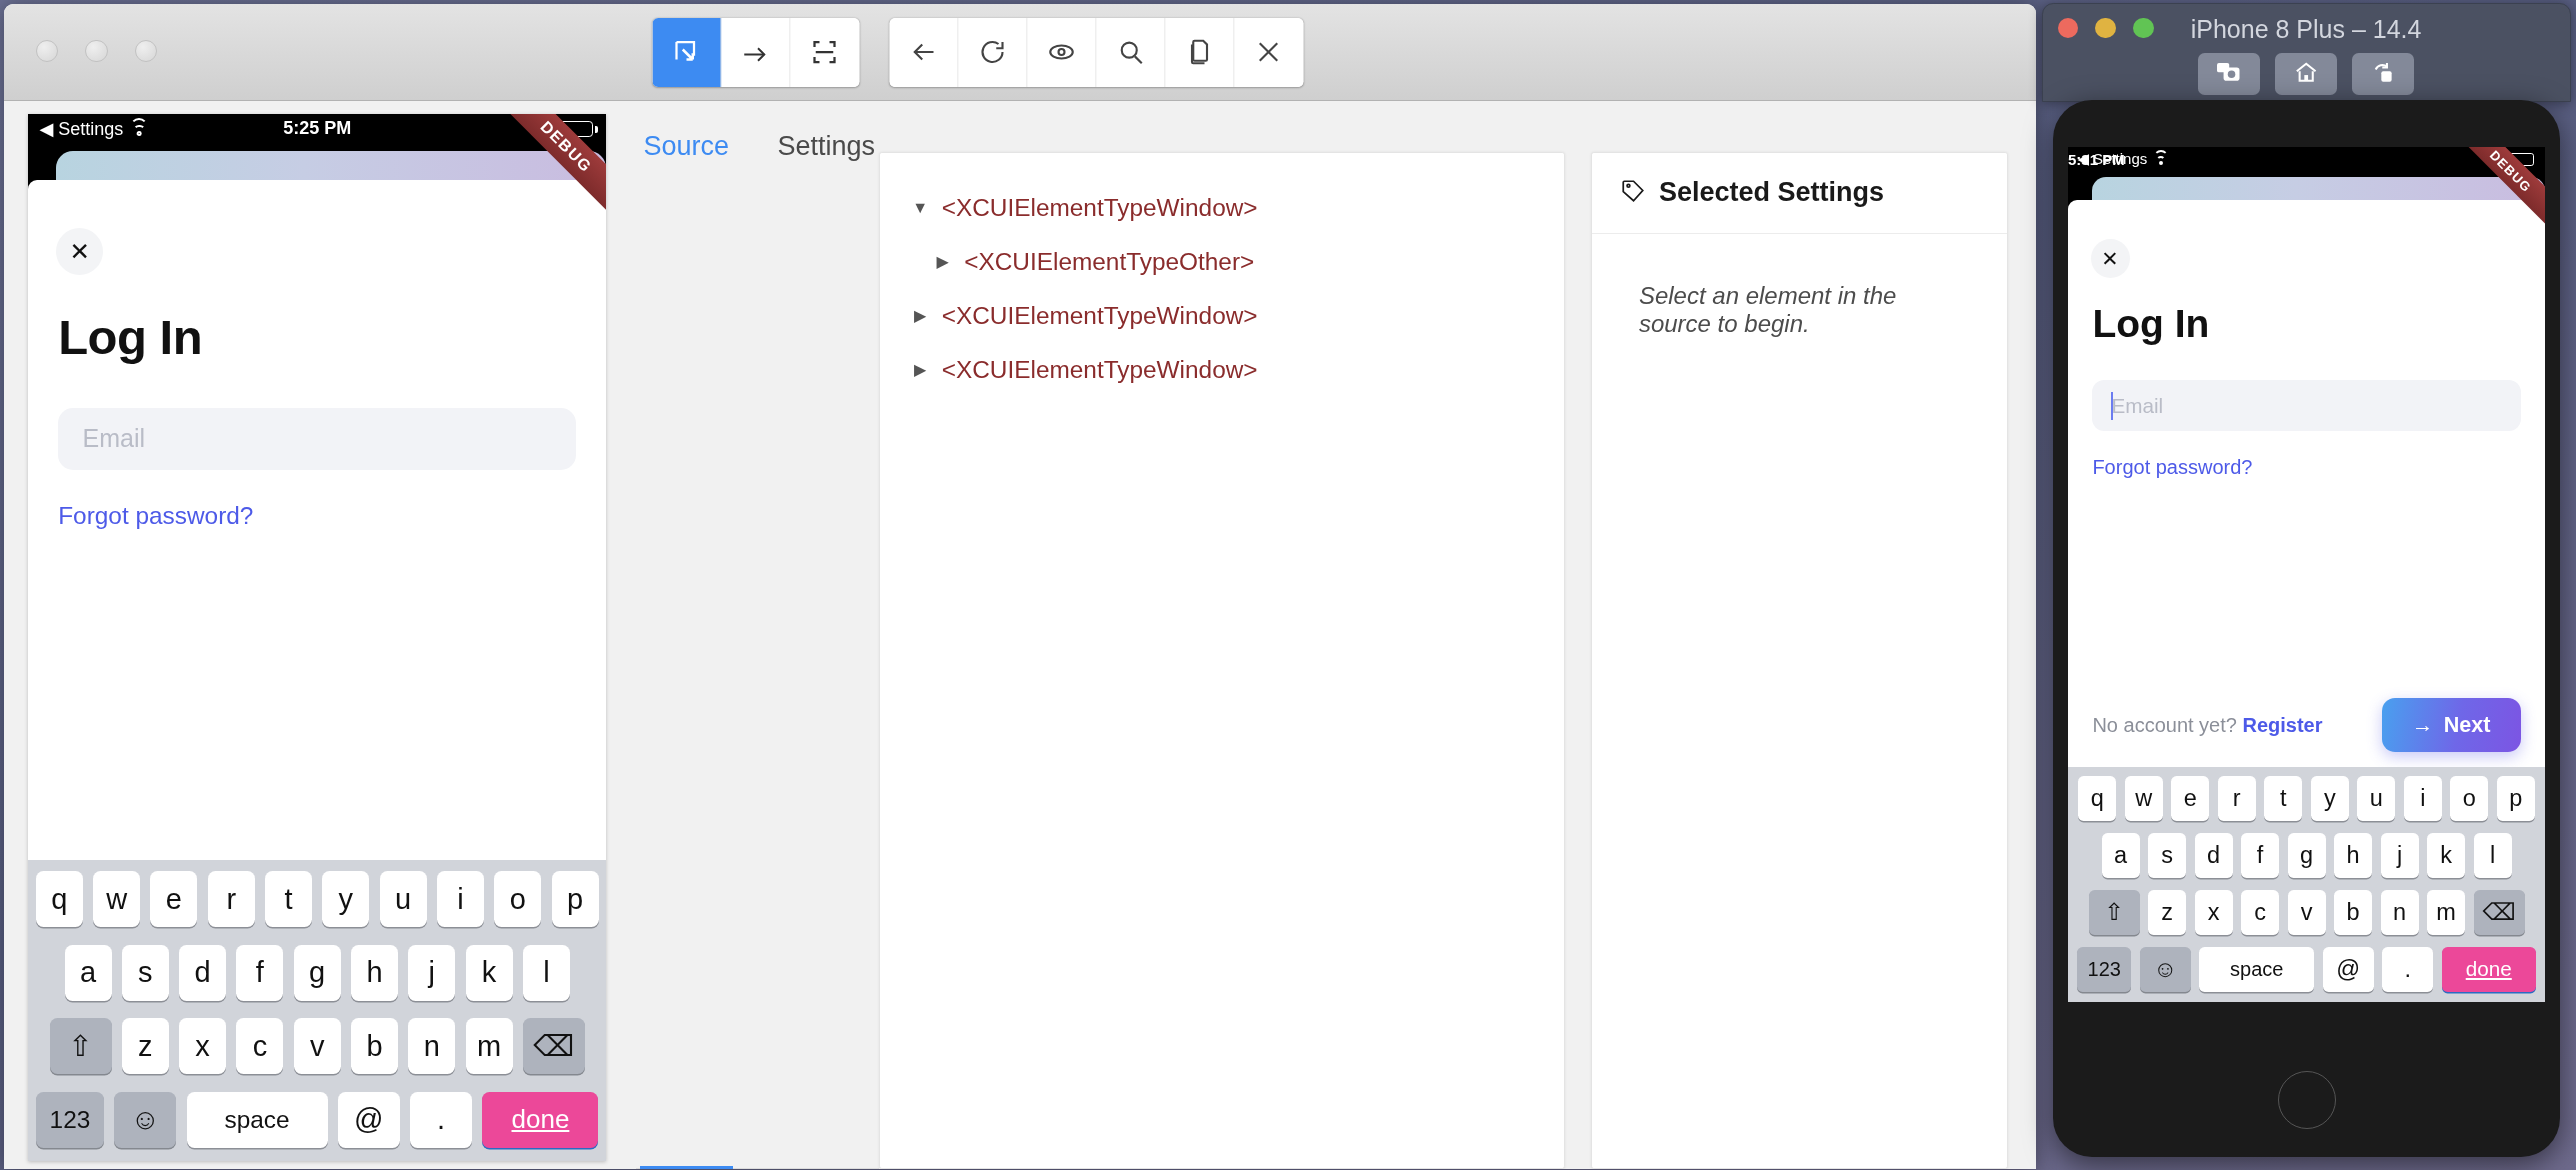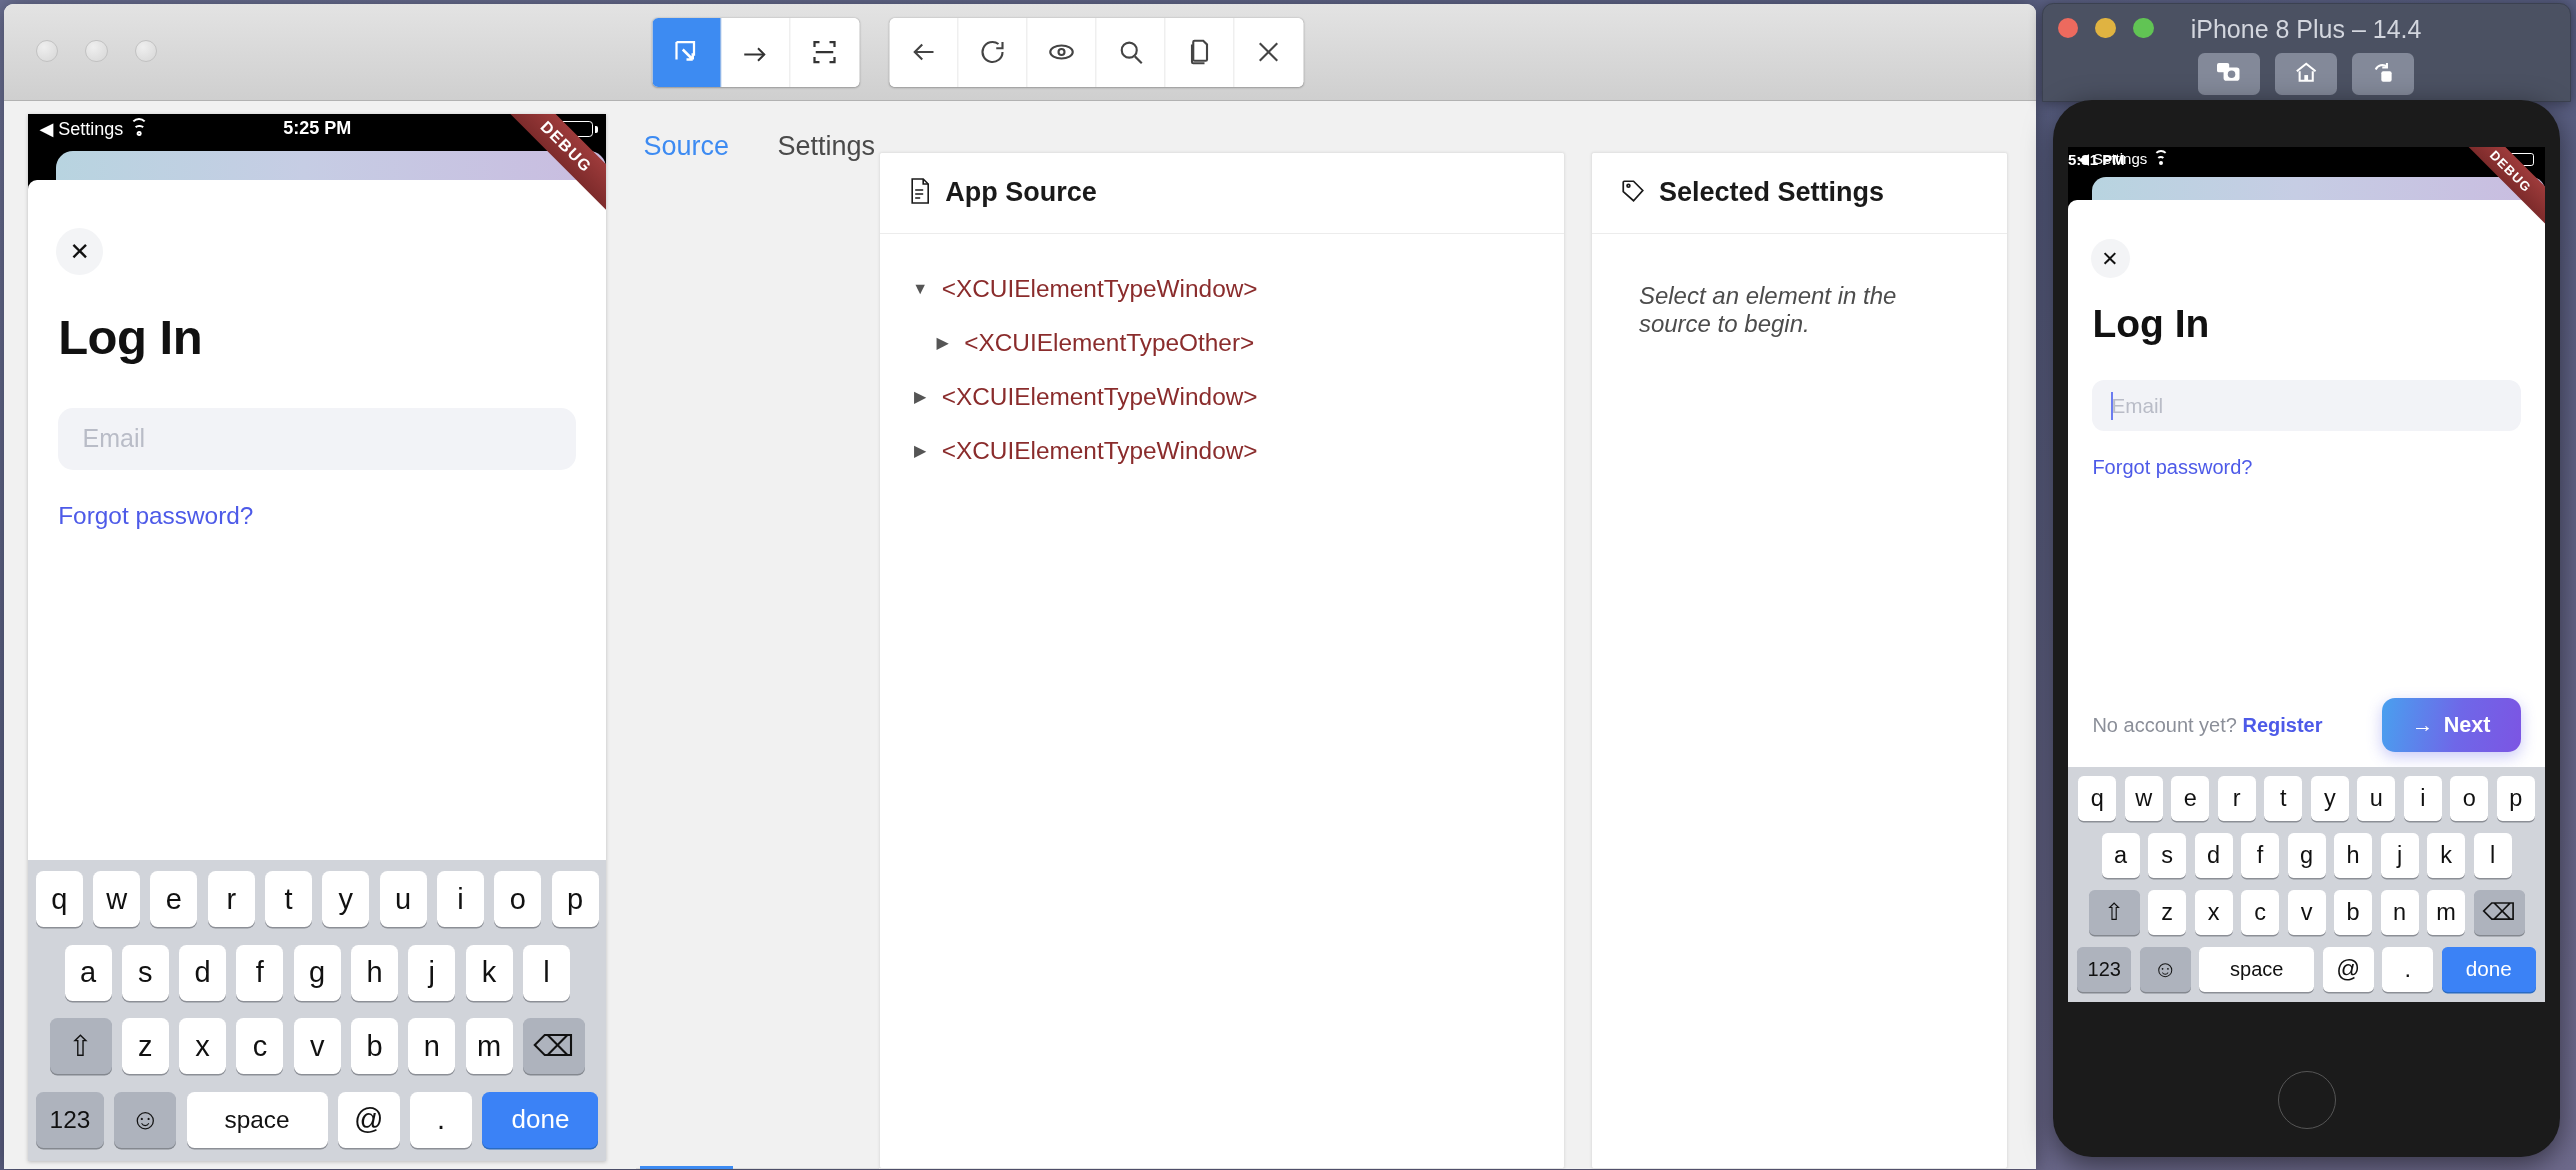--- a/index.html
+++ b/index.html
@@ -97,21 +97,21 @@
 
   
   .kbd { position:absolute; left:0; right:0; bottom:0; height:301px;
          background:#d1d4da; padding:11.3px 7.5px 13px 7.5px;
          display:flex; flex-direction:column; justify-content:space-between; }
   .krow { display:flex; justify-content:center; gap:10.3px; }
   .key { background:#fff; border-radius:7.5px; height:56px; min-width:47px;
          display:flex; align-items:center; justify-content:center;
          font-size:29px; color:#111; box-shadow:0 1.4px 0 #8c8f96; cursor:pointer; }
   .key.grey { background:#aeb3bd; box-shadow:0 1.4px 0 #84888f; }
-  .key.blue { background:#3b82f6; color:#fff; box-shadow:0 1.4px 0 #2a6bc2; font-size:26px; }
+  .key.blue { background:#ec4899; color:#fff; box-shadow:0 1.4px 0 #2a6bc2; font-size:26px;text-decoration:underline; }
   .key.wide { min-width:116px; }
   .key.num  { min-width:68px; font-size:24.4px; }
   .key.sp   { min-width:141px; font-size:24.4px; }
   .key.sm   { min-width:62px; }
 
   
   .right-col { flex:1; padding: 17px 28px 0 26px; display:flex; flex-direction:row; min-width:0; }
   .tabs { display:flex; gap:41px; border-bottom:0.9px solid #dcdcdc; padding-left:3.8px; }
   .tab { font-size:27px; color:#4a4a4a; padding:13px 3.8px 17px 3.8px; cursor:pointer;
          border-bottom:3.8px solid transparent; margin-bottom:-0.9px; }
@@ -398,32 +398,20 @@
 
       <div class="right-col">
         <div class="tabs">
           <div class="tab active">Source</div>
           <div class="tab">Settings</div>
         </div>
 
         <div class="panels">
 
           <div class="panel src">
-            <div class="panel-head">
-              <span>
-                <svg width="24.4" height="28" viewBox="0 0 24 28" fill="none" stroke="#1a1a1a" stroke-width="1.6">
-                  <path d="M4 2h11l5 5v19H4z"></path>
-                    <path d="M15 2v5h5"></path>
-                  <path d="M7 13h8"></path>
-                    <path d="M7 17h8"></path>
-                    <path d="M7 21h5"></path>
-                </svg>
-              </span>
-              <span class="t">App Source</span>
-            </div>
             <div class="panel-body">
               <div class="tree" id="tree">
                   <div class="node depth0">
                     <span class="arw">▼</span>
                     <span class="lbl">&lt;XCUIElementTypeWindow&gt;</span>
                   </div>
                   <div class="node depth1">
                     <span class="arw">▶</span>
                     <span class="lbl">&lt;XCUIElementTypeOther&gt;</span>
                   </div>

